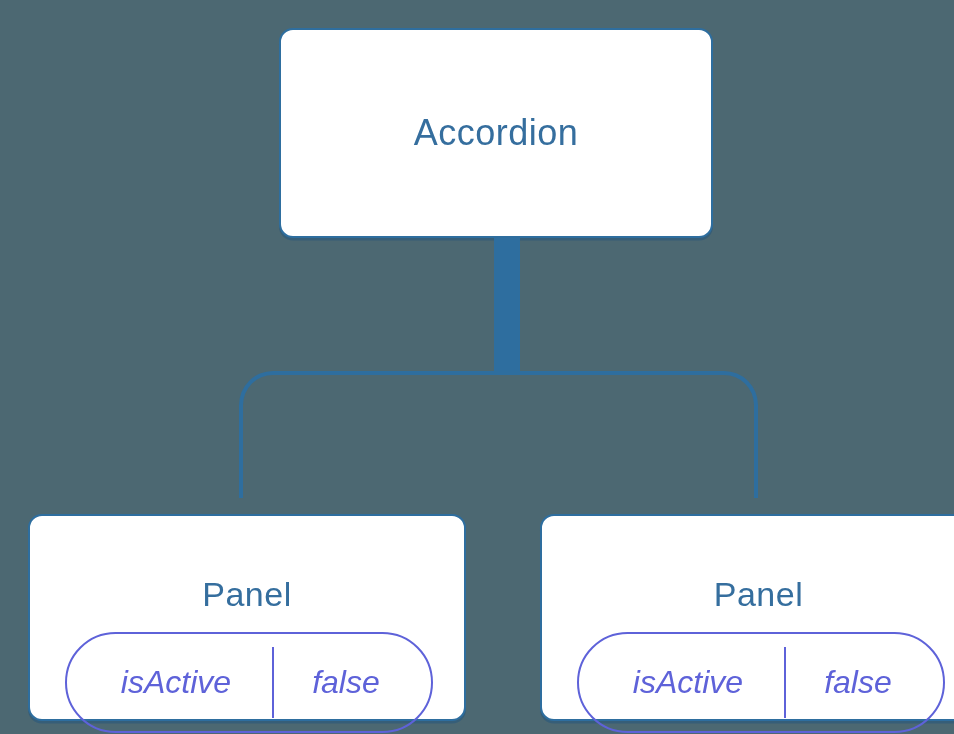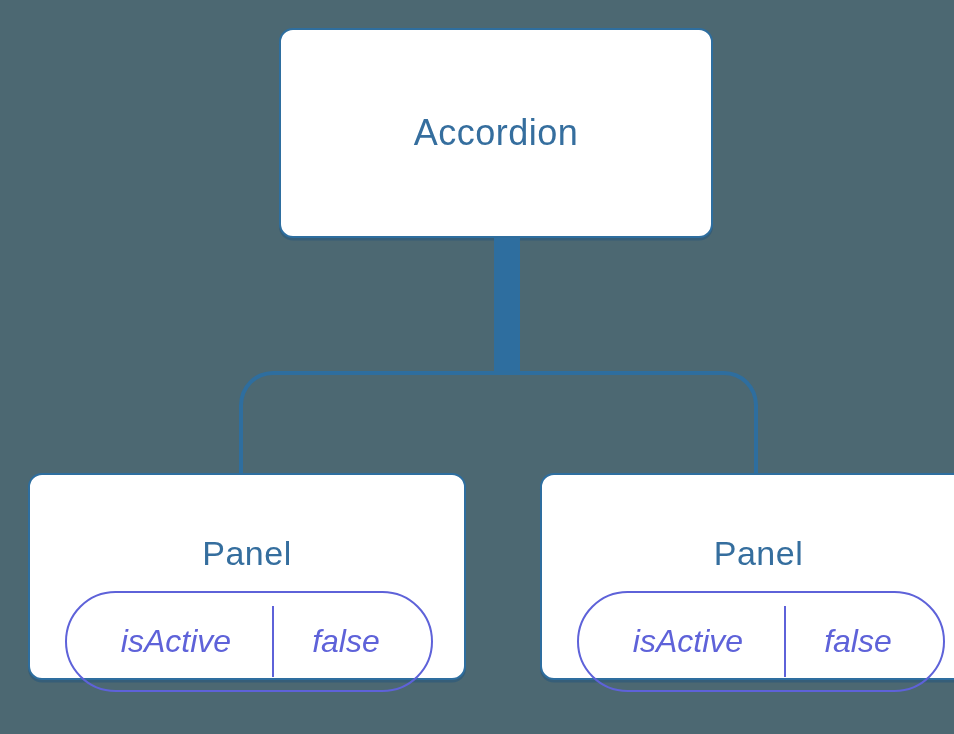--- a/index.html
+++ b/index.html
@@ -18,21 +18,21 @@
     border: 2.5px solid var(--node-border, #2E6E9F);
     border-radius: 14px;
     box-shadow: 0 2.5px 0 rgba(36, 86, 125, 0.55);
     color: var(--node-text, #356E9E);
   }
   .node-root {
     left: 253px; top: 2px; width: 434px; height: 210px;
     display: flex; align-items: center; justify-content: center;
     font-size: 36px; font-weight: 500; letter-spacing: 0.5px;
   }
-  .node-panel { top: 447px; width: 438px; height: 207px; }
+  .node-panel { top: 488px; width: 438px; height: 207px; }
   .node-panel.left  { left: 2px; }
   .node-panel.right { left: 514px; width: 437px; }
 
   .panel-label {
     position: absolute; top: 46px; left: 0; width: 100%;
     text-align: center;
     font-size: 34px; font-weight: 500; letter-spacing: 0.5px;
   }
 
   

